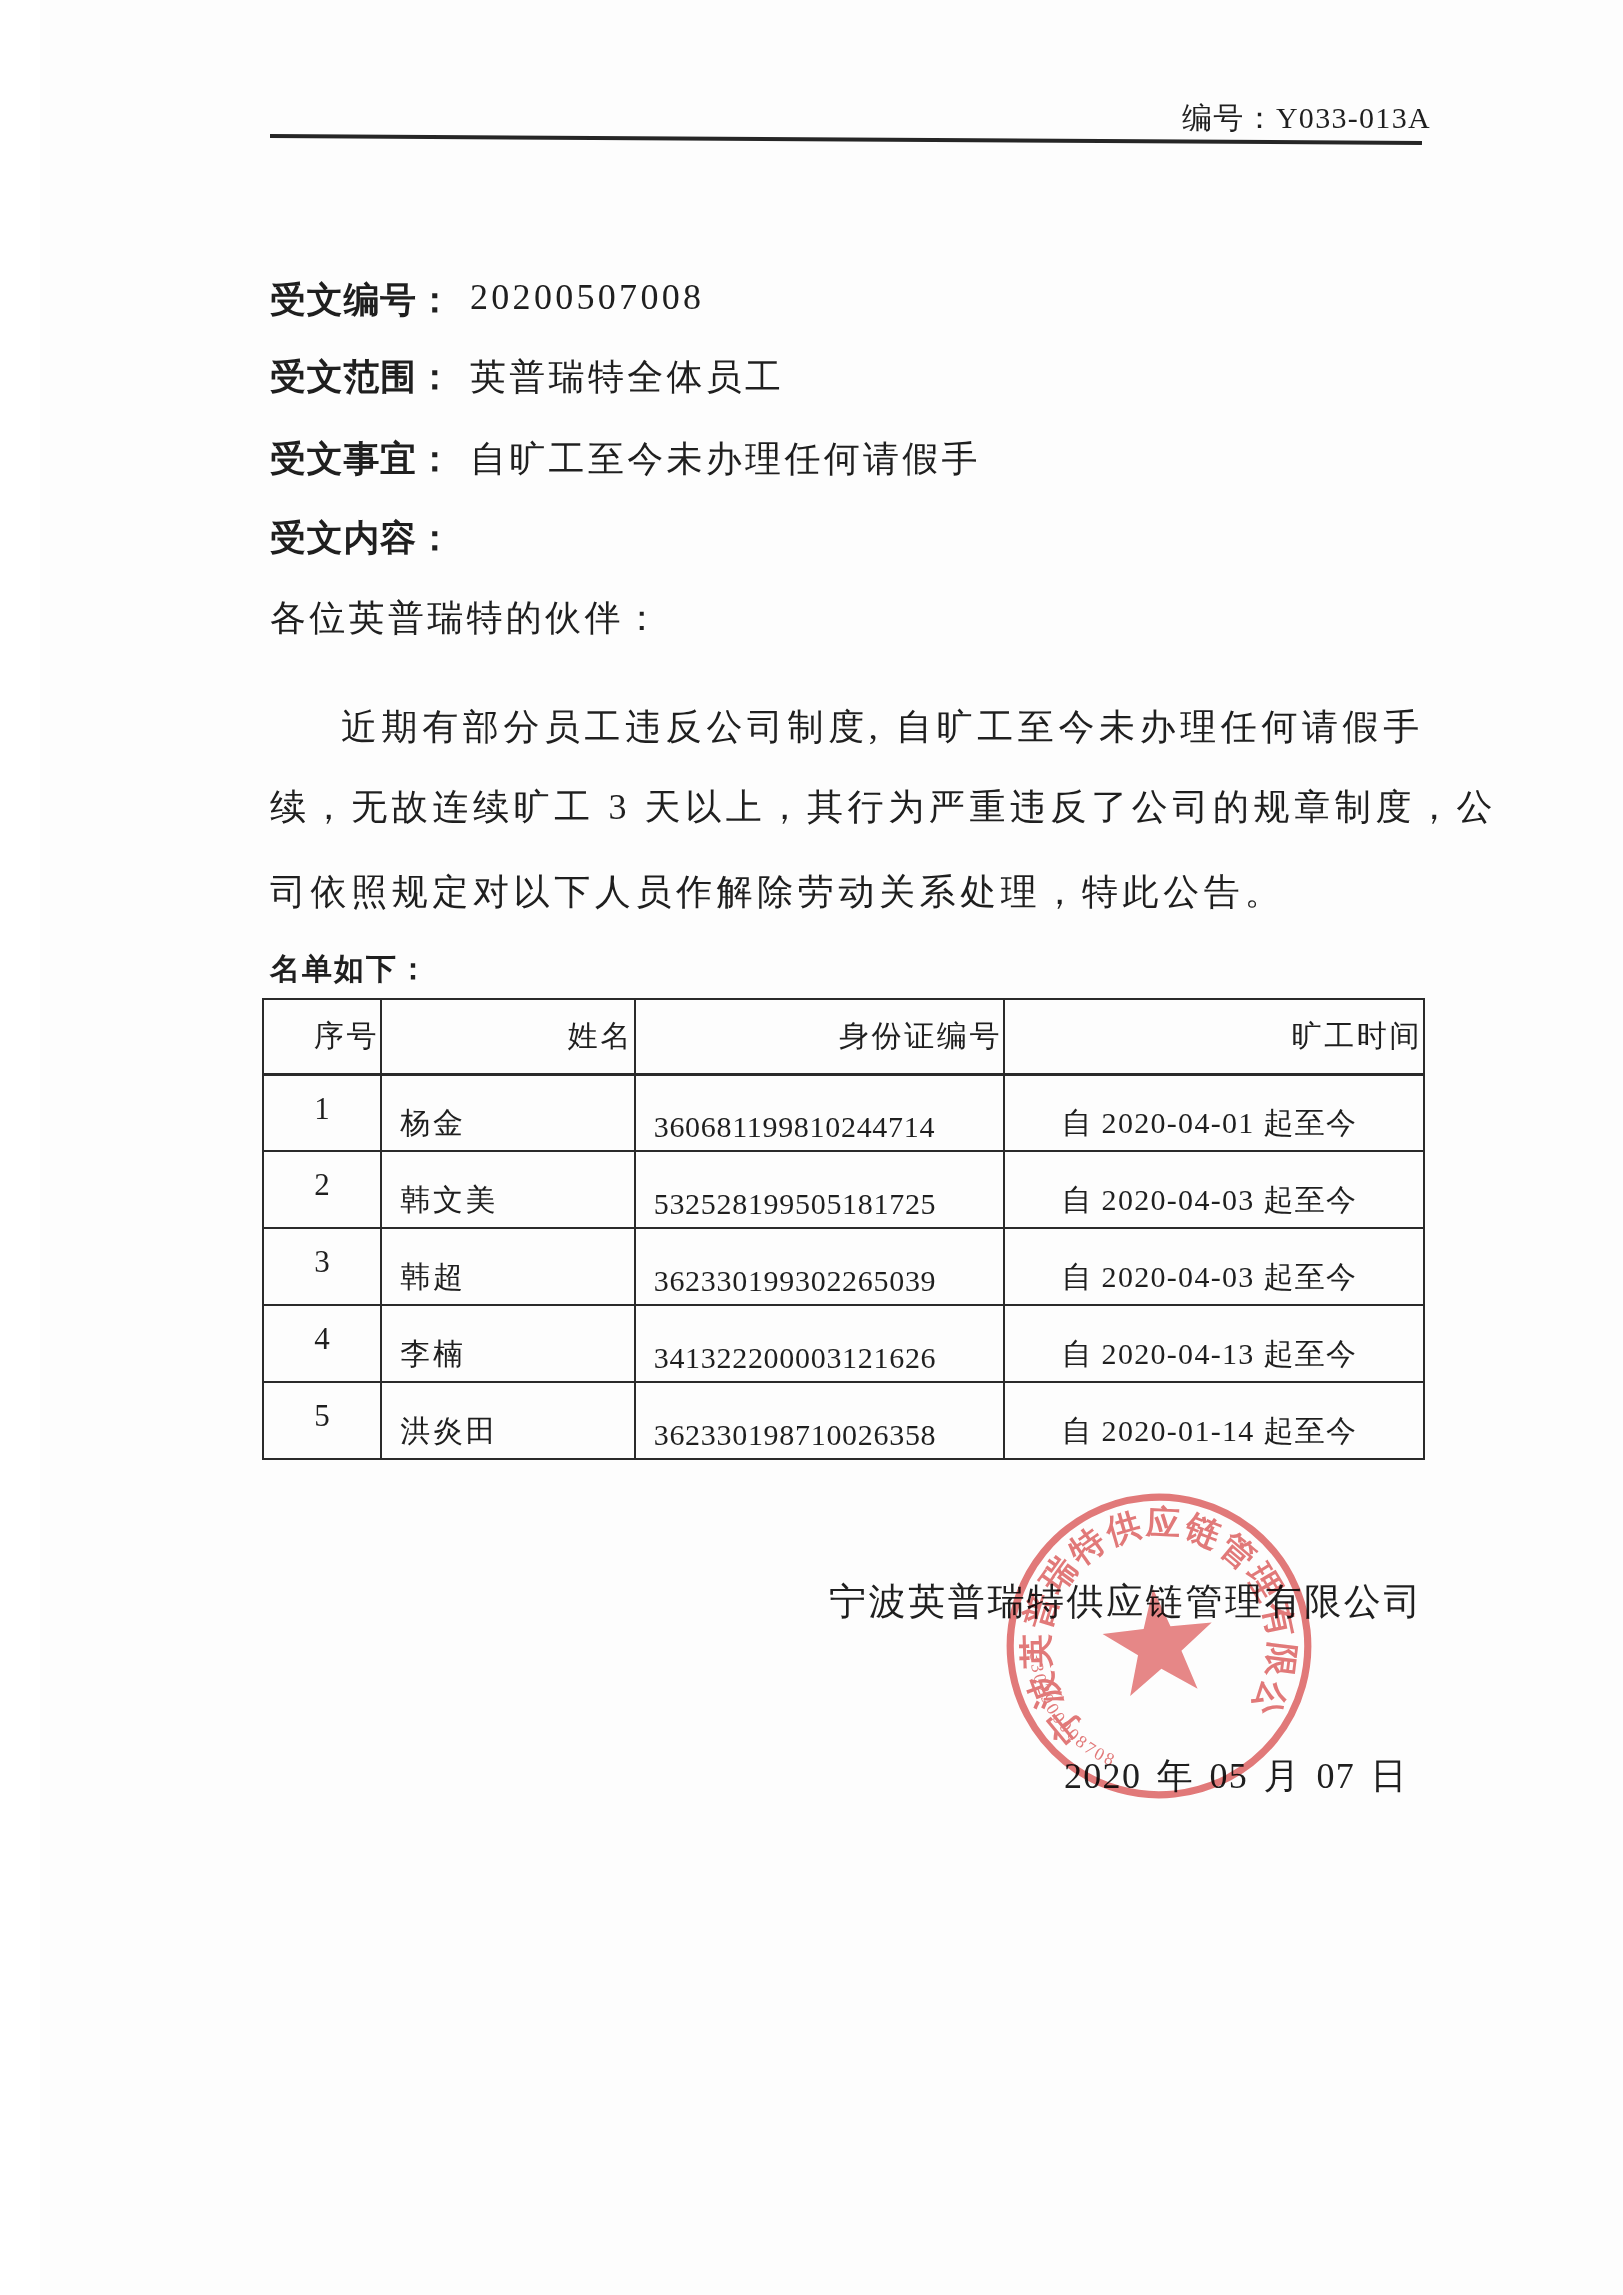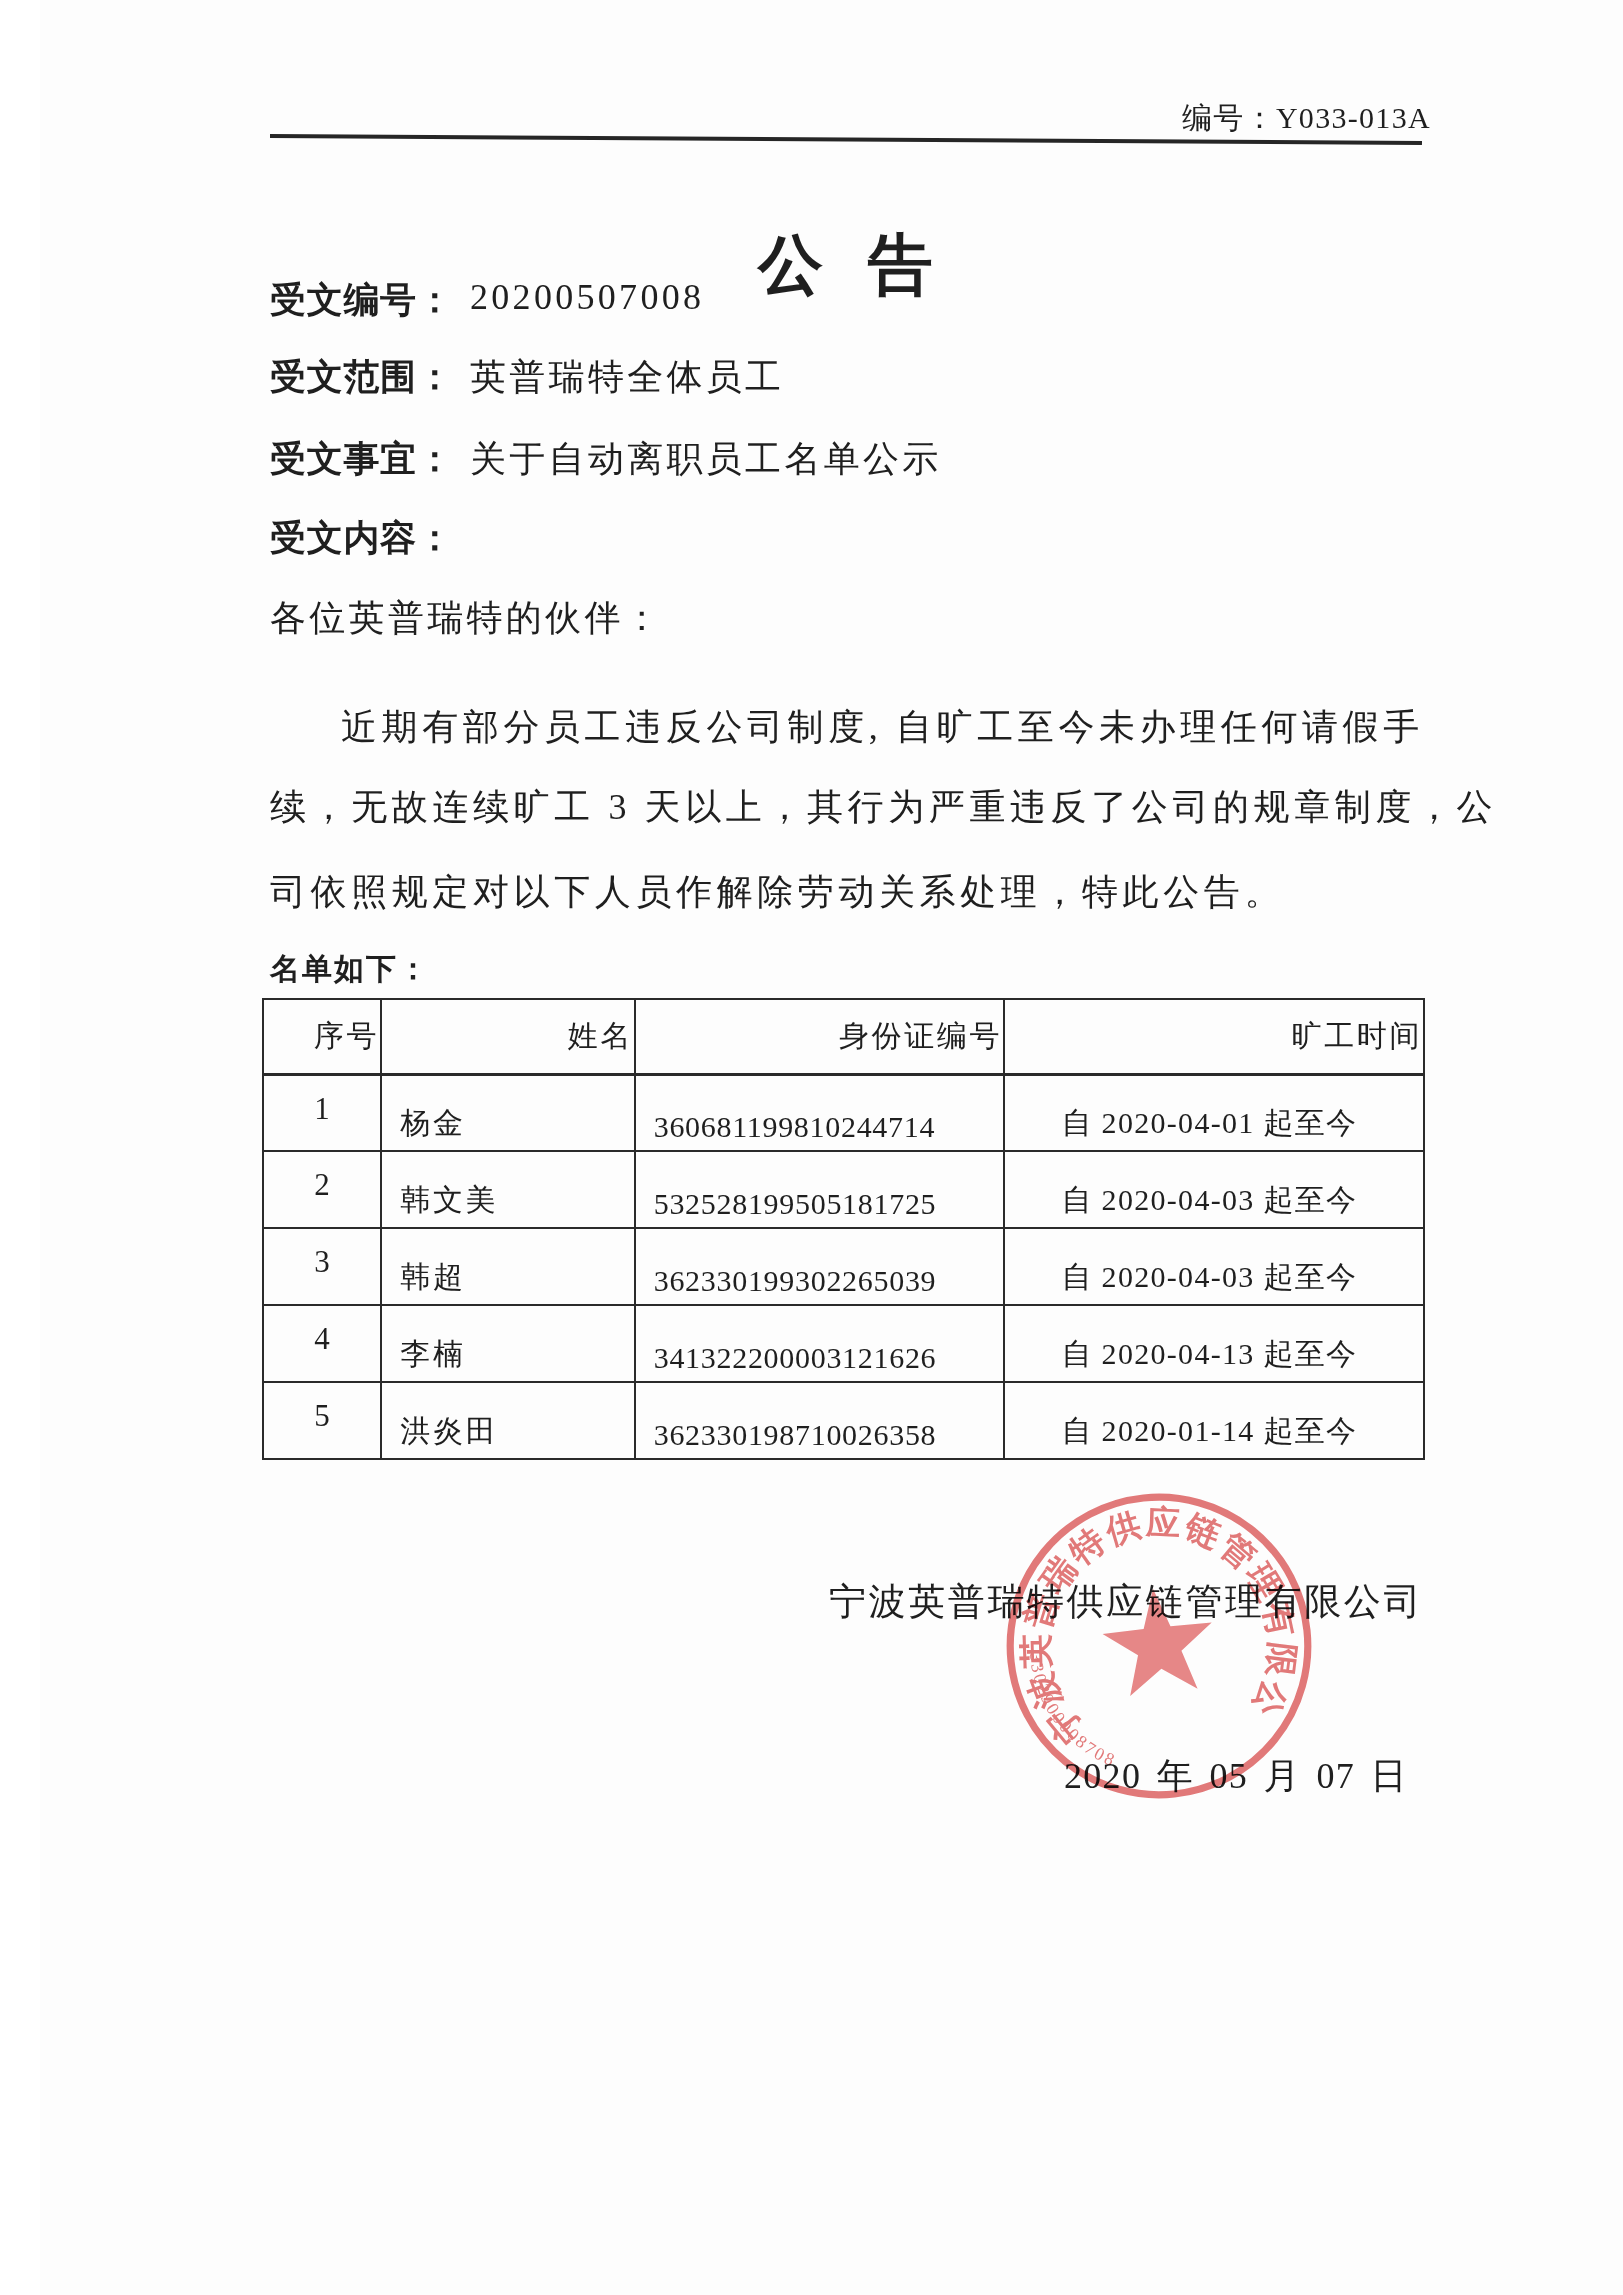--- a/index.html
+++ b/index.html
@@ -47,33 +47,32 @@
          mix-blend-mode:multiply;opacity:.88;transform:rotate(-6deg);}
 </style>
 </head>
 <body>
 
 <div class="page">
 
   <div class="abs ref">编号：Y033-013A</div>
   <div class="abs rule"></div>
 
-  <h1 class="abs title">公 告</h1>
 
   <div class="abs field f1">
     <span class="lab">受文编号：</span>
     <span class="val">20200507008</span>
   </div>
   <div class="abs field f2">
     <span class="lab">受文范围：</span>
     <span class="val">英普瑞特全体员工</span>
   </div>
   <div class="abs field f3">
     <span class="lab">受文事宜：</span>
-    <span class="val">关于自动离职员工名单公示</span>
+    <span class="val">自旷工至今未办理任何请假手</span>
   </div>
   <div class="abs field f4">
     <span class="lab">受文内容：</span>
   </div>
 
   <div class="abs salutation">各位英普瑞特的伙伴：</div>
 
   <div class="abs bodyline bl1">近期有部分员工违反公司制度, 自旷工至今未办理任何请假手</div>
   <div class="abs bodyline bl2">续，无故连续旷工 3 天以上，其行为严重违反了公司的规章制度，公</div>
   <div class="abs bodyline bl3">司依照规定对以下人员作解除劳动关系处理，特此公告。</div>

